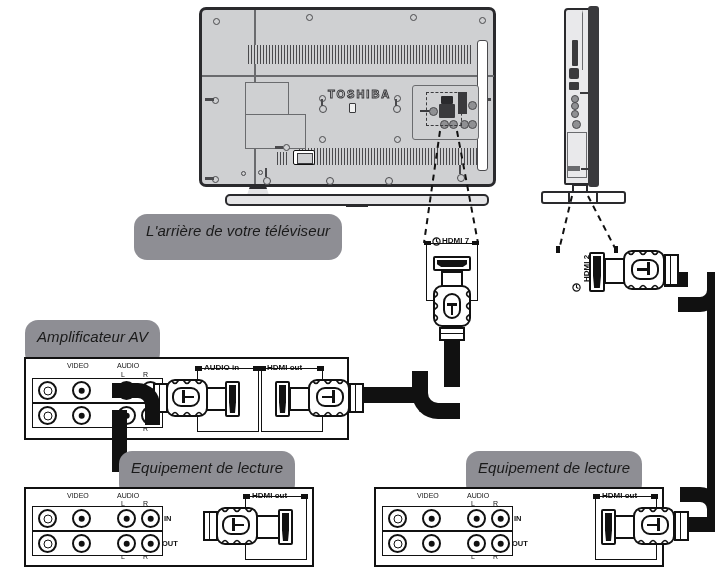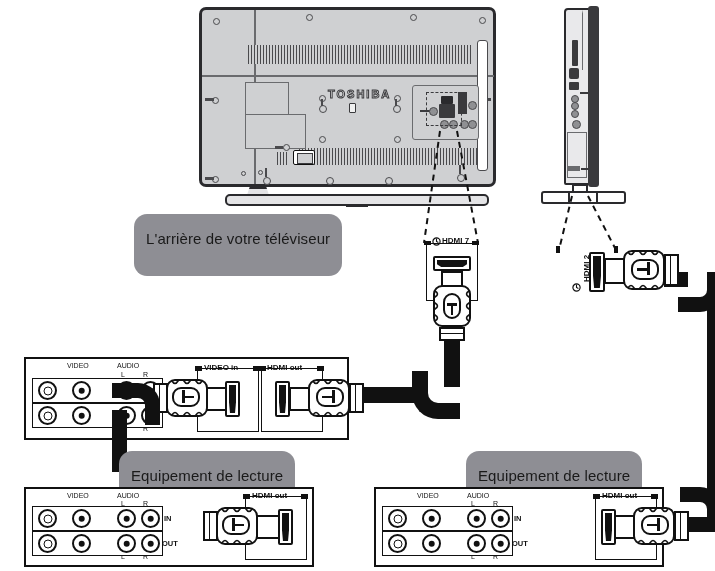--- a/index.html
+++ b/index.html
@@ -4,21 +4,21 @@
 <style>
   html,body{margin:0;padding:0;background:#ffffff;}
   body{width:715px;height:571px;position:relative;overflow:hidden;
        font-family:"Liberation Sans","DejaVu Sans",sans-serif;color:#000;}
   .stage{position:absolute;left:16px;top:0;width:715px;height:571px;}
   .abs{position:absolute;}
 
   
   .pill{position:absolute;background:#8e8e94;border-radius:13px;
         color:#1a1a1a;font-size:15px;line-height:26px;height:38px;
-        padding:12px 12px;white-space:nowrap;letter-spacing:.1px;}
+        padding:4px 12px;white-space:nowrap;letter-spacing:.1px;font-style:italic;}
 
   
   .box{position:absolute;border:2px solid #111;background:#fff;box-sizing:border-box;}
   .thin{position:absolute;border:1px solid #111;background:#fff;box-sizing:border-box;}
   .dash{position:absolute;border:1px dashed #111;box-sizing:border-box;background:transparent;}
 
   
   .tvshell{position:absolute;border:3px solid #2a2a2d;background:#cfd0d2;
            border-radius:7px;box-sizing:border-box;}
   .vent{position:absolute;background:
@@ -182,20 +182,21 @@
   <div class="abs" style="left:431px;top:303px;width:10px;height:2.5px;background:#111;"></div>
   <div class="abs" style="left:434.5px;top:303px;width:2.5px;height:12px;background:#111;"></div>
   <div class="box" style="left:423px;top:327px;width:26px;height:14px;"></div>
   <div class="abs" style="left:424px;top:333px;width:24px;height:1.4px;background:#111;"></div>
 
   <div class="cable" style="left:428px;top:341px;width:16px;height:46px;"></div>
   <div class="abs" style="left:396px;top:371px;width:48px;height:48px;border:16px solid #111;border-top:none;border-right:none;
               border-bottom-left-radius:26px;box-sizing:border-box;background:transparent;"></div>
   <div class="cable" style="left:330px;top:387px;width:70px;height:16px;"></div>
 
+  <div class="pill" style="left:9px;top:320px;">Amplificateur AV</div>
 
   <div class="box" style="left:8px;top:357px;width:325px;height:83px;"></div>
 
   <div class="smallcap" style="left:51px;top:362px;">VIDEO</div>
   <div class="smallcap" style="left:101px;top:362px;">AUDIO</div>
   <div class="smallcap" style="left:105px;top:371px;">L</div>
   <div class="smallcap" style="left:127px;top:371px;">R</div>
   <div class="smallcap" style="left:105px;top:425px;">L</div>
   <div class="smallcap" style="left:127px;top:425px;">R</div>
 
@@ -208,21 +209,21 @@
   <div class="jack" style="left:101px;top:381px;width:19px;height:19px;"></div>
   <div class="jack" style="left:125px;top:381px;width:19px;height:19px;"></div>
   <div class="svid" style="left:22px;top:406px;width:19px;height:19px;"></div>
   <div class="jack" style="left:56px;top:406px;width:19px;height:19px;"></div>
   <div class="jack" style="left:101px;top:406px;width:19px;height:19px;"></div>
   <div class="jack" style="left:125px;top:406px;width:19px;height:19px;"></div>
 
   <div class="thin" style="left:181px;top:368px;width:62px;height:64px;"></div>
   <div class="blk" style="left:179px;top:366px;width:7px;height:5px;"></div>
   <div class="blk" style="left:237px;top:366px;width:7px;height:5px;"></div>
-  <div class="lbl" style="left:188px;top:363px;">VIDEO in</div>
+  <div class="lbl" style="left:188px;top:363px;">AUDIO in</div>
   <div class="hdmiport" style="left:209px;top:381px;width:15px;height:36px;border-radius:2px;"></div>
 
   <div class="box" style="left:189px;top:387px;width:22px;height:24px;"></div>
   <div class="abs" style="left:150px;top:379px;width:42px;height:38px;border:2px solid #111;background:#fff;border-radius:9px;box-sizing:border-box;"></div>
   <svg class="abs" style="left:152px;top:379px;width:39px;height:38px;">
     <g stroke="#111" stroke-width="1.6" fill="none">
       <path d="M4 2 q3 5 6 0 q3 -5 6 0 q3 5 6 0 q3 -5 6 0 q3 5 6 0"></path>
       <path d="M4 36 q3 -5 6 0 q3 5 6 0 q3 -5 6 0 q3 5 6 0 q3 -5 6 0"></path>
     </g>
   </svg>

